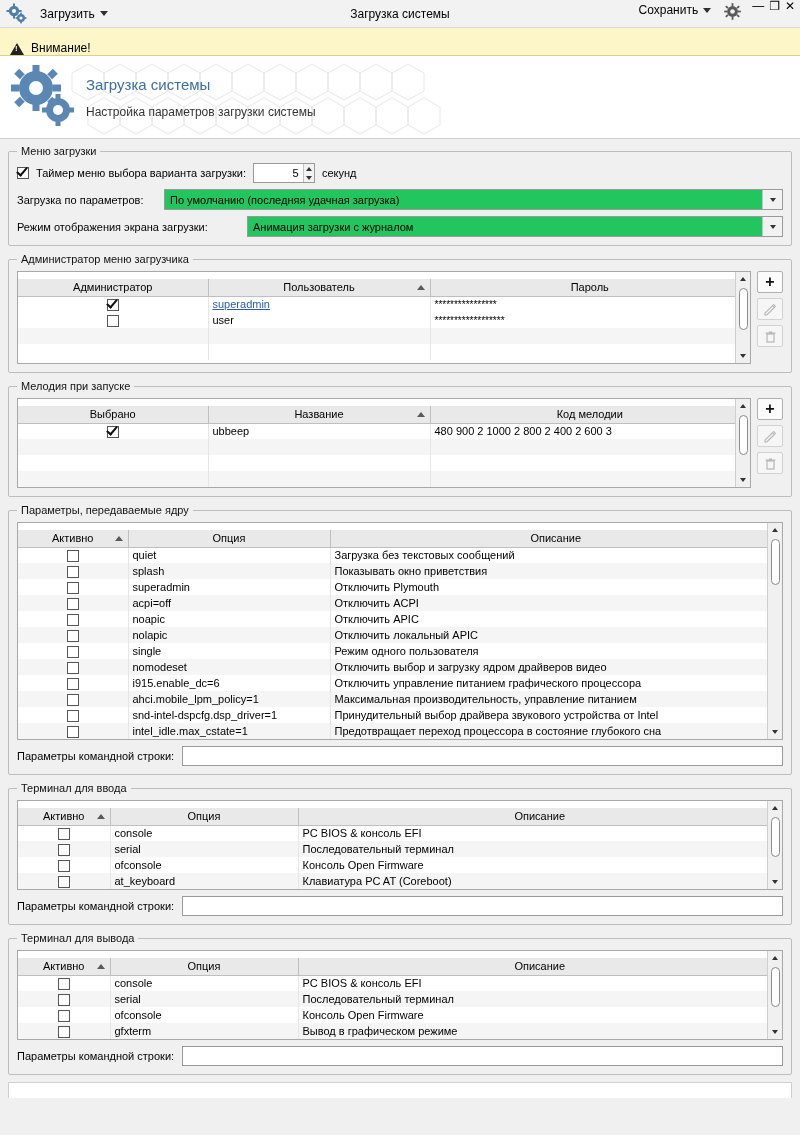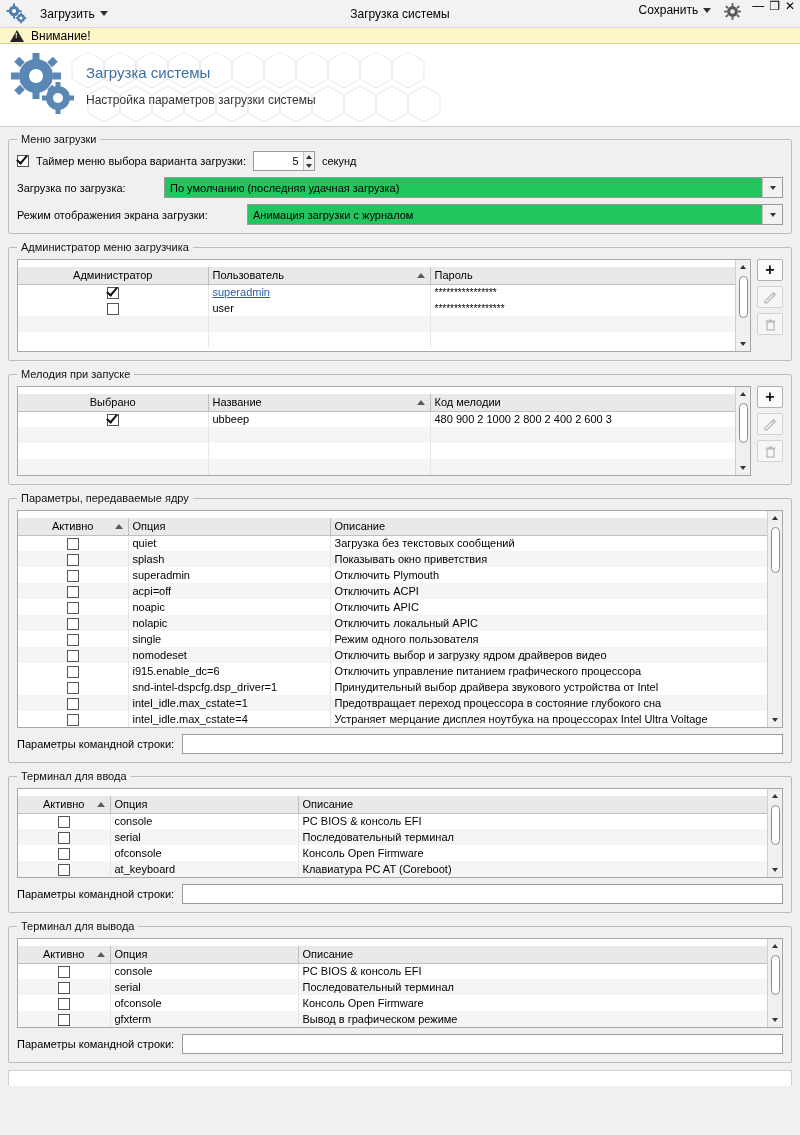--- a/index.html
+++ b/index.html
@@ -99,24 +99,24 @@
   }
   .circ-icon {
     width: 13px; height: 13px; border-radius: 50%;
     background: #3a3a3a; color: #fff;
     font-size: 9px; font-weight: bold;
     display: flex; align-items: center; justify-content: center;
   }
 
   
   .warnbar {
-    height: 16px;
+    height: 28px;
     background: #fdf6c8;
     border-bottom: 1px solid #d9d08a;
-    display: flex; align-items: center; gap: 7px;
+    display: flex; align-items: flex-end; gap: 7px;
     padding-left: 10px;
     font-size: 12px;
   }
   .warn-tri {
     width: 0; height: 0;
     border-left: 7px solid transparent;
     border-right: 7px solid transparent;
     border-bottom: 12px solid #222;
     position: relative;
   }
@@ -249,21 +249,21 @@
     border-collapse: collapse;
     font-size: 11px;
     table-layout: fixed;
     margin-top: 7px;
   }
   table.grid th {
     background: #e9e9e9;
     border-right: 1px solid #bfbfbf;
     border-bottom: 1px solid #bfbfbf;
     font-weight: normal;
-    text-align: left;
+    text-align: center;
     padding: 2px 4px;
     height: 17px;
     white-space: nowrap;
     position: relative;
   }
   table.grid th.center { text-align: center; }
   table.grid td {
     border-right: 1px solid #e6e6e6;
     padding: 1px 4px;
     height: 16px;
@@ -461,21 +461,21 @@
               </div>
             <div>
                 <span class="tri-dn"></span>
               </div>
           </span>
         </span>
         <span class="lbl">секунд</span>
       </div>
 
       <div class="row">
-        <span class="lbl" style="width:140px">Загрузка по загрузка:</span>
+        <span class="lbl" style="width:140px">Загрузка по параметров:</span>
         <span class="combo">
           <span>По умолчанию (последняя удачная загрузка)</span>
           <span class="combo-arrow">
               <span class="tri-dn"></span>
             </span>
         </span>
       </div>
 
       <div class="row">
         <span class="lbl" style="width:223px">Режим отображения экрана загрузки:</span>
@@ -696,20 +696,25 @@
             <tr class="alt">
                 <td class="center"><span class="cb" style="display:inline-block;vertical-align:middle"></span></td>
                 <td>nomodeset</td>
                 <td>Отключить выбор и загрузку ядром драйверов видео</td>
               </tr>
             <tr>
                 <td class="center"><span class="cb" style="display:inline-block;vertical-align:middle"></span></td>
                 <td>i915.enable_dc=6</td>
                 <td>Отключить управление питанием графического процессора</td>
               </tr>
+            <tr class="alt">
+                <td class="center"><span class="cb" style="display:inline-block;vertical-align:middle"></span></td>
+                <td>ahci.mobile_lpm_policy=1</td>
+                <td>Максимальная производительность, управление питанием</td>
+              </tr>
             <tr>
                 <td class="center"><span class="cb" style="display:inline-block;vertical-align:middle"></span></td>
                 <td>snd-intel-dspcfg.dsp_driver=1</td>
                 <td>Принудительный выбор драйвера звукового устройства от Intel</td>
               </tr>
             <tr class="alt">
                 <td class="center"><span class="cb" style="display:inline-block;vertical-align:middle"></span></td>
                 <td>intel_idle.max_cstate=1</td>
                 <td>Предотвращает переход процессора в состояние глубокого сна</td>
               </tr>

